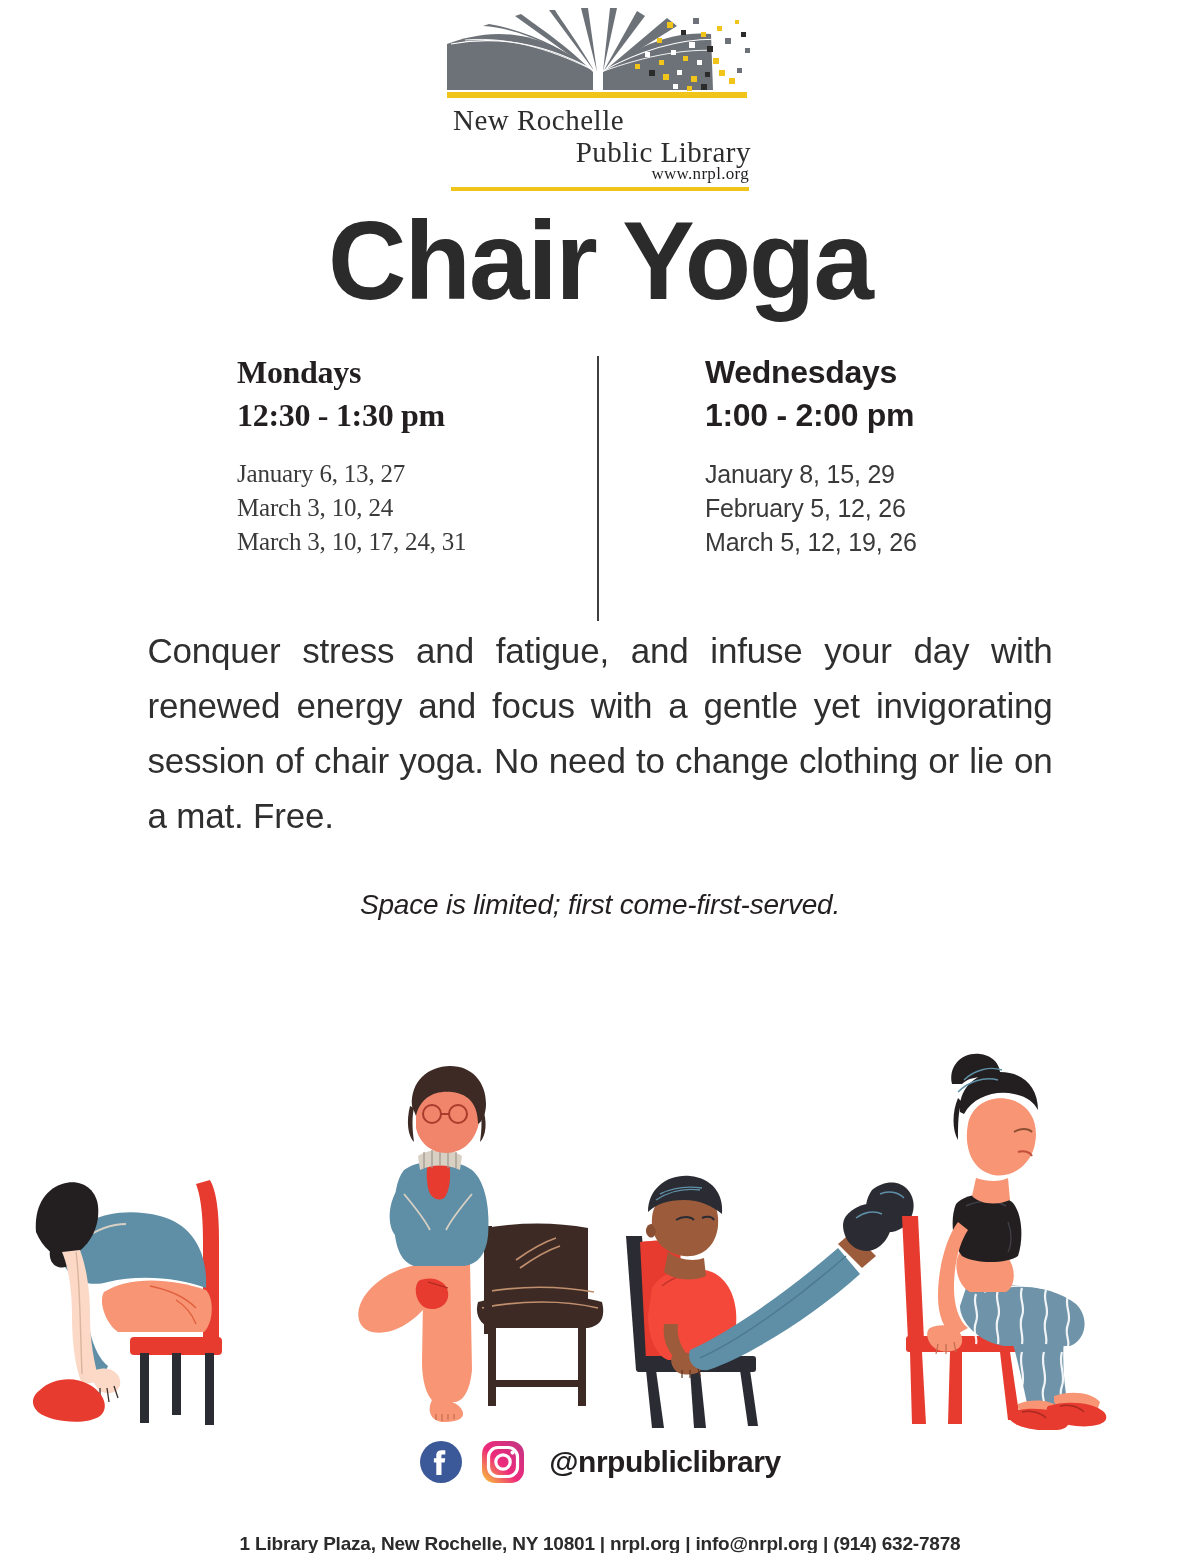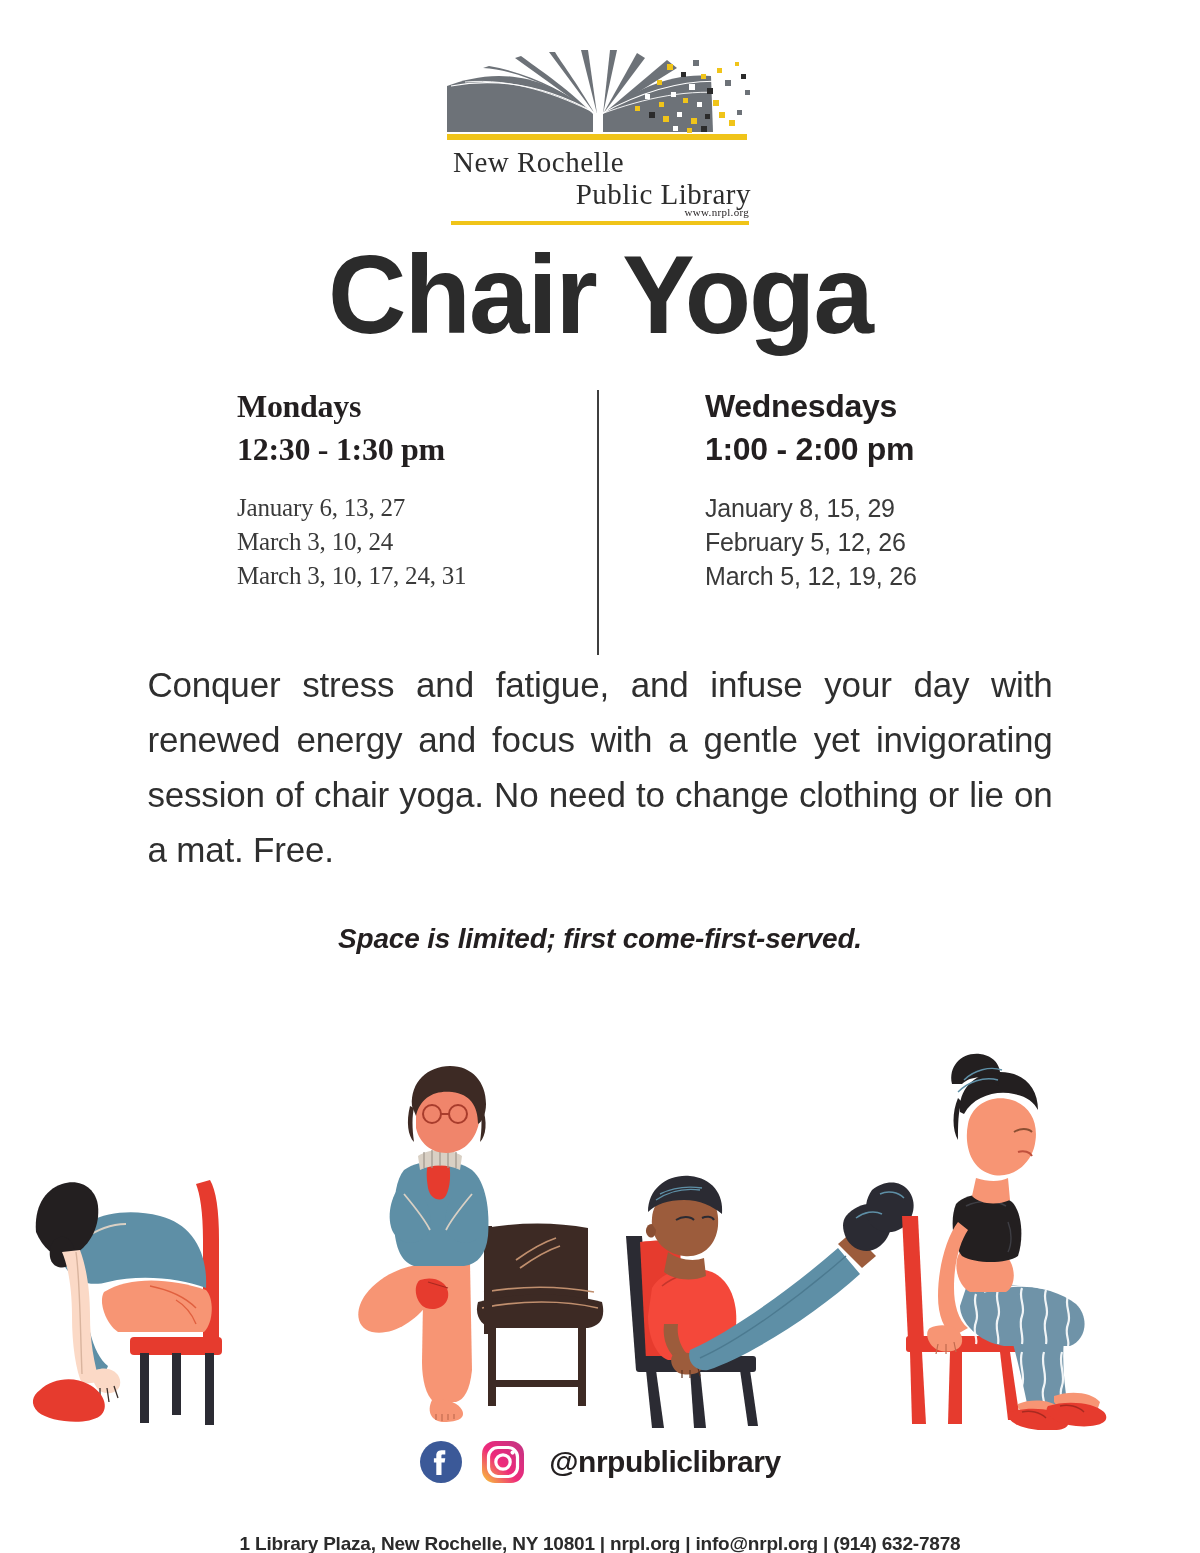--- a/index.html
+++ b/index.html
@@ -10,36 +10,35 @@
     color:#231f20;
     position:relative;
     overflow:hidden;
   }
 
   
   .logo-wrap {
     width:100%;
     display:flex;
     justify-content:center;
-    padding-top:2px;
-    margin-top:48px;
+    padding-top:8px;
   }
   .logo { width:310px; position:relative; }
   .logo-mark { width:310px; height:92px; display:block; }
   .logo-name {
     font-family:"Liberation Serif", serif;
     color:#2d2d2d;
     letter-spacing:0.5px;
     padding:4px 0 0 0;
   }
   .logo-line1 { font-size:29px; line-height:32px; text-align:left; padding-left:8px; }
   .logo-line2 { font-size:29px; line-height:32px; text-align:right; padding-right:4px; position:relative; }
   .logo-url {
     font-family:"Liberation Serif", serif;
-    font-size:11px;
+    font-size:17px;
     text-align:right;
     padding-right:6px;
     margin-top:-4px;
     letter-spacing:0.3px;
   }
   .logo-rule-bot { height:4px; background:#f0c419; width:298px; margin:3px auto 0; }
 
   
   .title {
     text-align:center;
@@ -99,21 +98,21 @@
     font-size:35px;
     line-height:55px;
     text-align:justify;
     text-align-last:left;
     color:#2f2f2f;
     letter-spacing:-0.2px;
   }
   .limited {
     text-align:center;
     font-size:28px;
-    font-weight:bold;
+    font-weight:normal;
     font-style:italic;
     margin-top:46px;
     color:#231f20;
     letter-spacing:-0.2px;
   }
 
   
   .illos {
     position:absolute;
     left:0; top:1040px;

